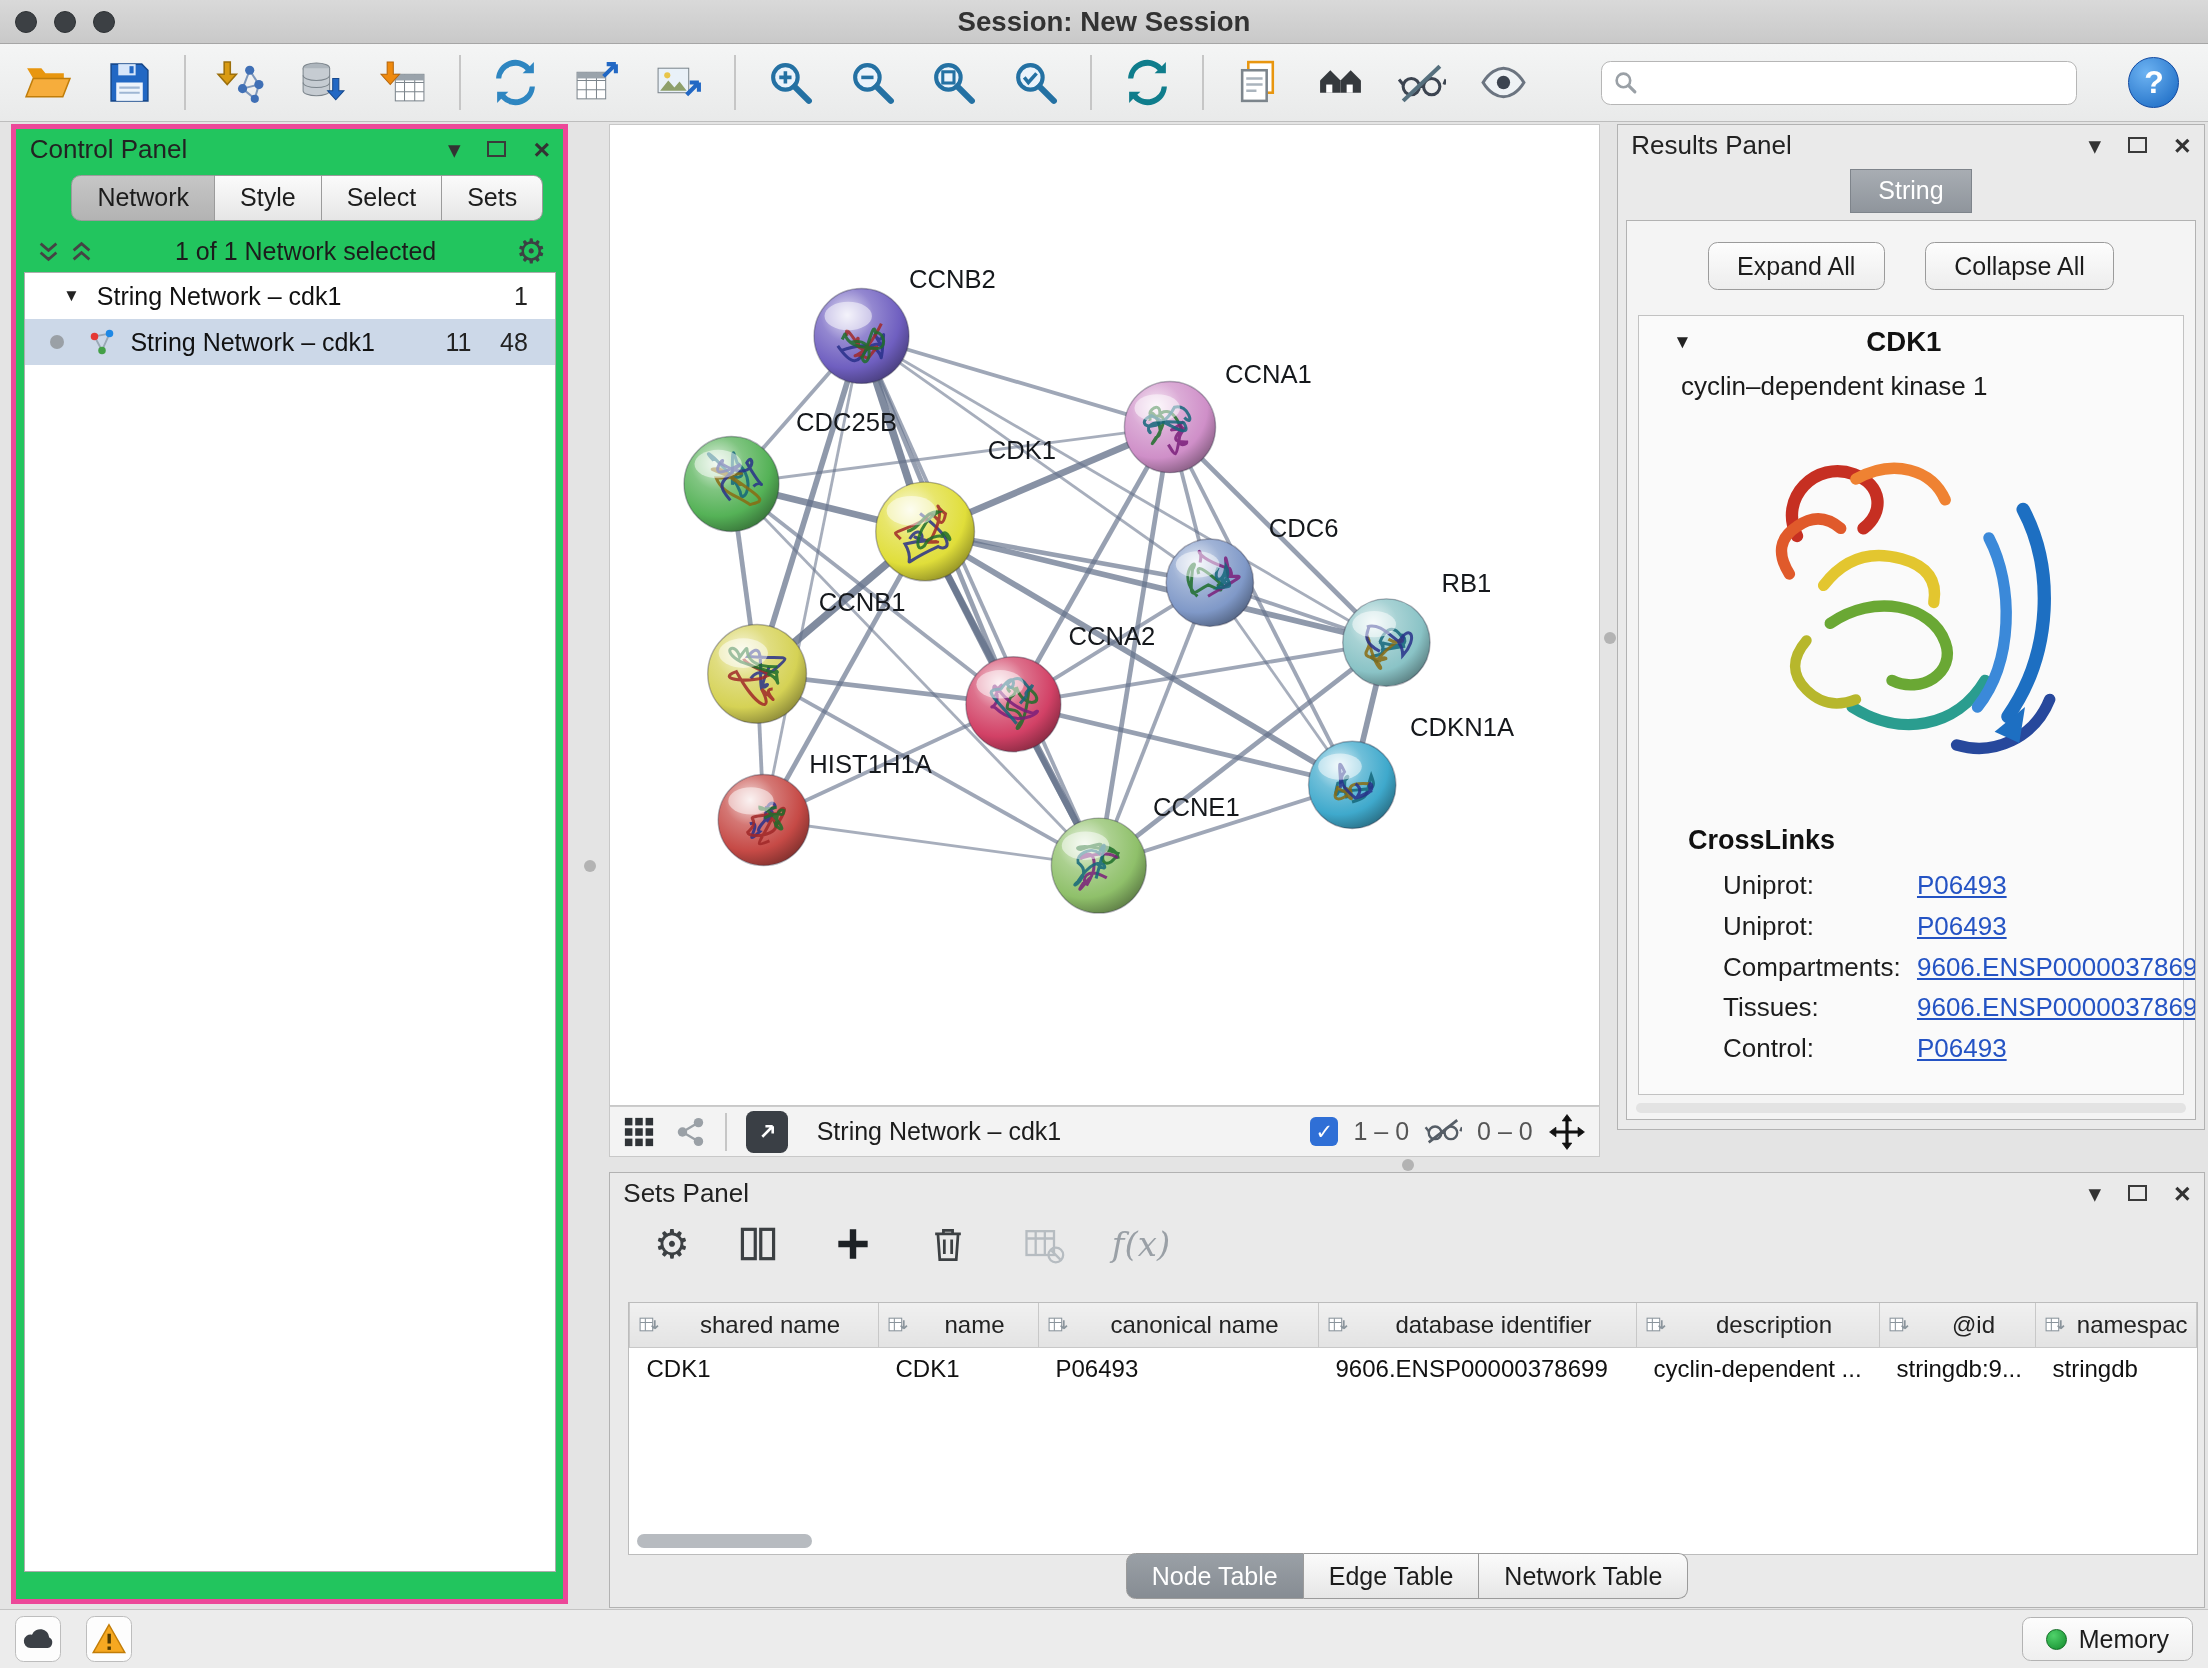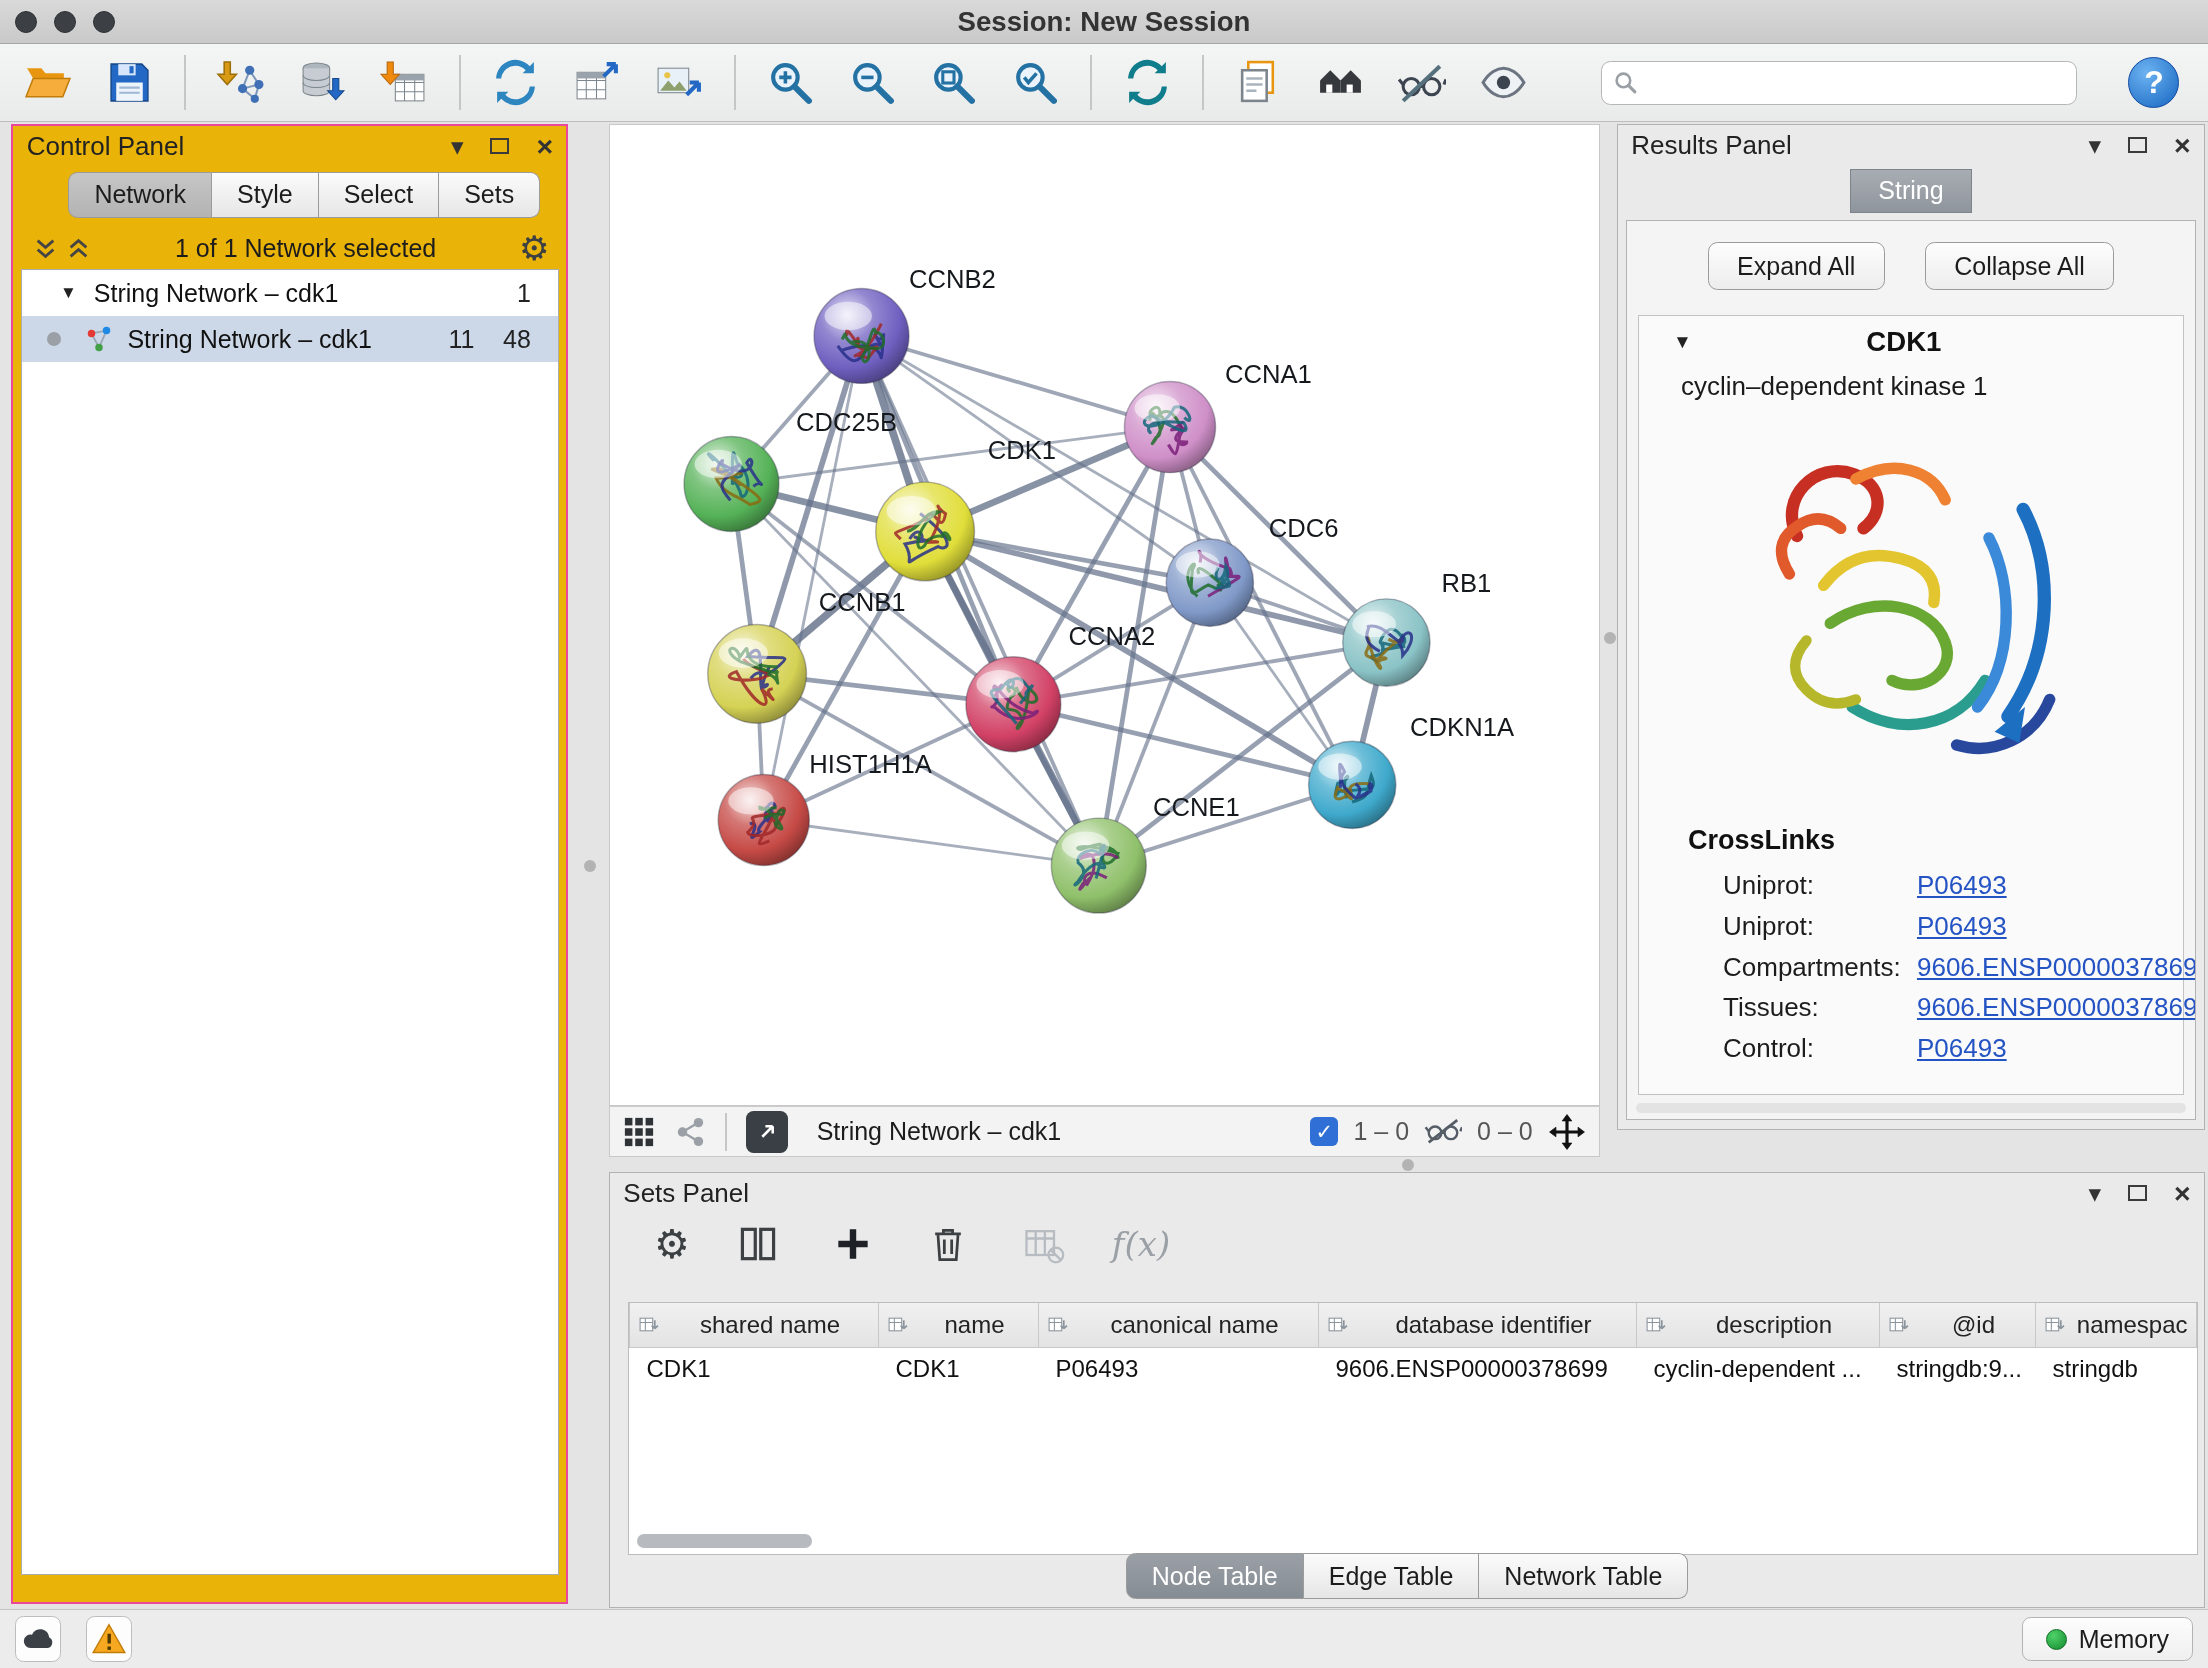--- a/index.html
+++ b/index.html
@@ -32,21 +32,21 @@
   
   .panel-head { height:40px; display:flex; align-items:center; padding:0 13.3px; }
   .panel-title { font-size:26px; color:#222; }
   .panel-ctrl { margin-left:auto; display:flex; align-items:center; gap:27px; }
   .pc { font-size:25px; color:#333; line-height:1; cursor:pointer; }
   .pc-box { width:19px; height:16px; border:2.4px solid #3a3a3a; }
   .pc-x { font-weight:700; font-size:28.5px; }
 
   
   .control-panel { position:absolute; left:11.4px; top:124px; width:557px; height:1480px;
-    background:#eab308; border:2px solid #ec4899; }
+    background:#22c55e; border:5px solid #ec4899; }
   .cp-tabs { display:flex; padding:5.7px 0 7.6px 55px; }
   .seg { font-size:25px; padding:7.6px 25px; border:1.9px solid #9b9b9b; border-left-width:0;
     background:linear-gradient(#fbfbfb,#e6e6e6); color:#1c1c1c; cursor:pointer; }
   .seg:first-child { border-left-width:1.9px; border-radius:9.5px 0 0 9.5px; }
   .seg:last-child { border-radius:0 9.5px 9.5px 0; }
   .seg.sel { background:linear-gradient(#c6c6c6,#b3b3b3); }
   .cp-selrow { display:flex; align-items:center; padding:5.7px 17px 7.6px 19px; gap:6px; }
   .cp-selrow .lbl { flex:1; text-align:center; font-size:25px; color:#1c1c1c; }
   .gear { font-size:34px; color:#3c4043; line-height:1; cursor:pointer; }
   .cp-tree { position:absolute; left:7.6px; right:7.6px; top:143px; bottom:27px;

